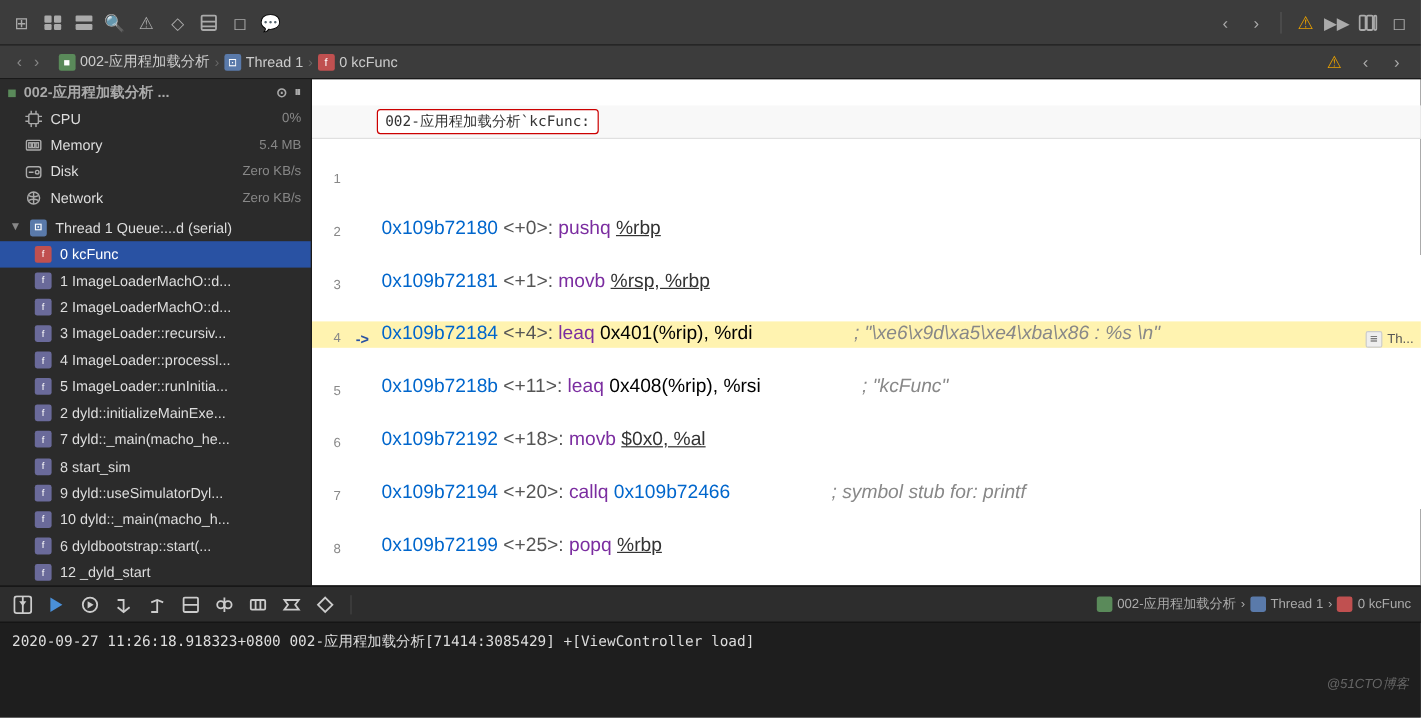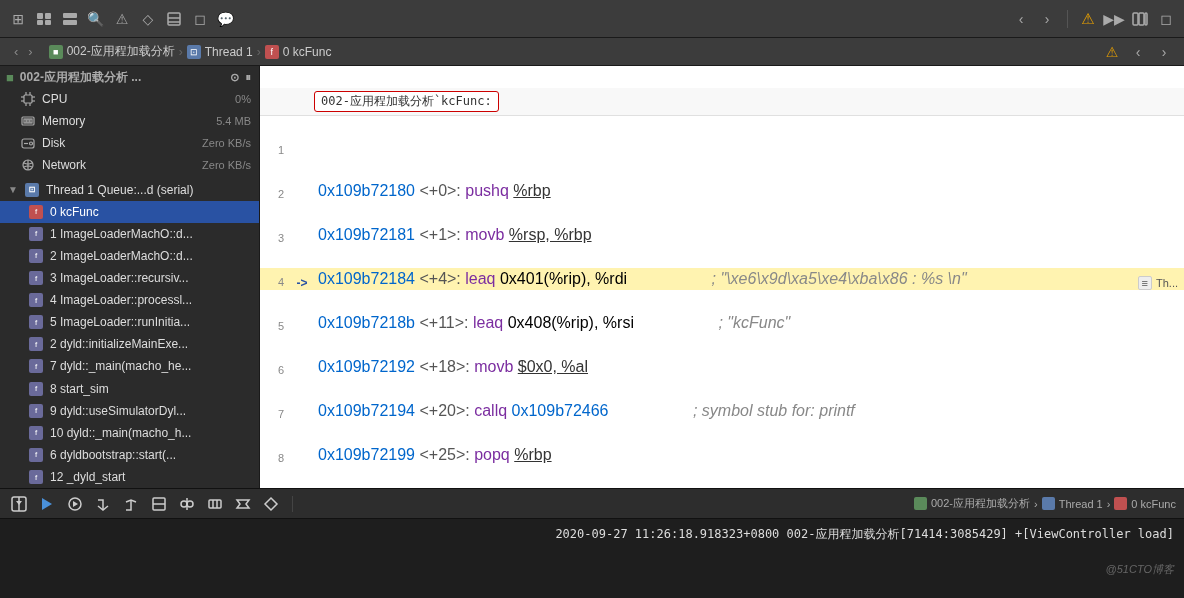--- a/index.html
+++ b/index.html
@@ -300,21 +300,20 @@
     .bottom-content {
       flex: 1;
       padding: 6px 10px;
       font-family: "SF Mono", "Menlo", monospace;
       font-size: 12px;
       color: #ddd;
       overflow-y: auto;
     }
     .bottom-content .log-line {
       line-height: 1.5;
-      text-align: right;
     }
     .bottom-content .lldb-prompt {
       color: #4a9fd9;
       font-weight: bold;
     }
     .watermark {
       position: absolute;
       bottom: 21px;
       right: 10px;
       font-size: 11px;

